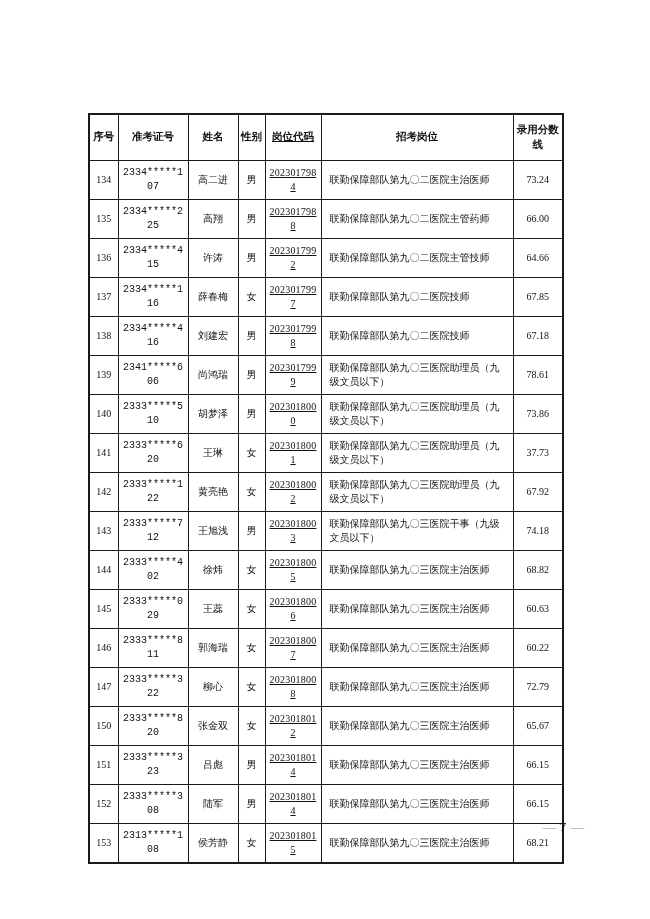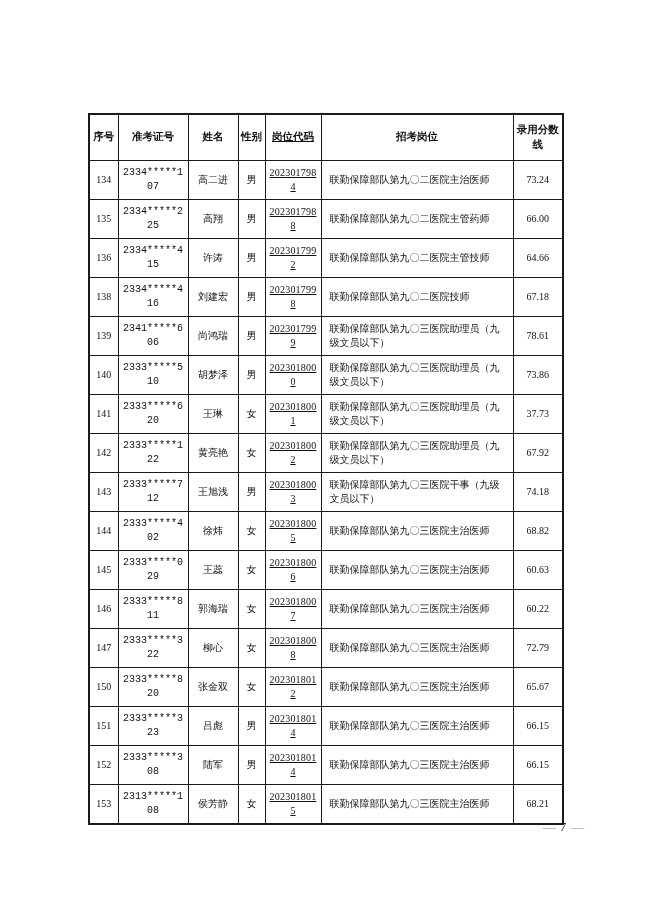--- a/index.html
+++ b/index.html
@@ -115,20 +115,29 @@
         <tr>
           <td class="col-0 cell-seq">136</td>
           <td class="col-1 cell-ticket">2334*****415</td>
           <td class="col-2 cell-name">许涛</td>
           <td class="col-3 cell-gender">男</td>
           <td class="col-4 cell-code">2023017992</td>
           <td class="col-5 cell-position">联勤保障部队第九〇二医院主管技师</td>
           <td class="col-6 cell-score">64.66</td>
         </tr>
         <tr>
+          <td class="col-0 cell-seq">137</td>
+          <td class="col-1 cell-ticket">2334*****116</td>
+          <td class="col-2 cell-name">薛春梅</td>
+          <td class="col-3 cell-gender">女</td>
+          <td class="col-4 cell-code">2023017997</td>
+          <td class="col-5 cell-position">联勤保障部队第九〇二医院技师</td>
+          <td class="col-6 cell-score">67.85</td>
+        </tr>
+        <tr>
           <td class="col-0 cell-seq">138</td>
           <td class="col-1 cell-ticket">2334*****416</td>
           <td class="col-2 cell-name">刘建宏</td>
           <td class="col-3 cell-gender">男</td>
           <td class="col-4 cell-code">2023017998</td>
           <td class="col-5 cell-position">联勤保障部队第九〇二医院技师</td>
           <td class="col-6 cell-score">67.18</td>
         </tr>
         <tr>
           <td class="col-0 cell-seq">139</td>

